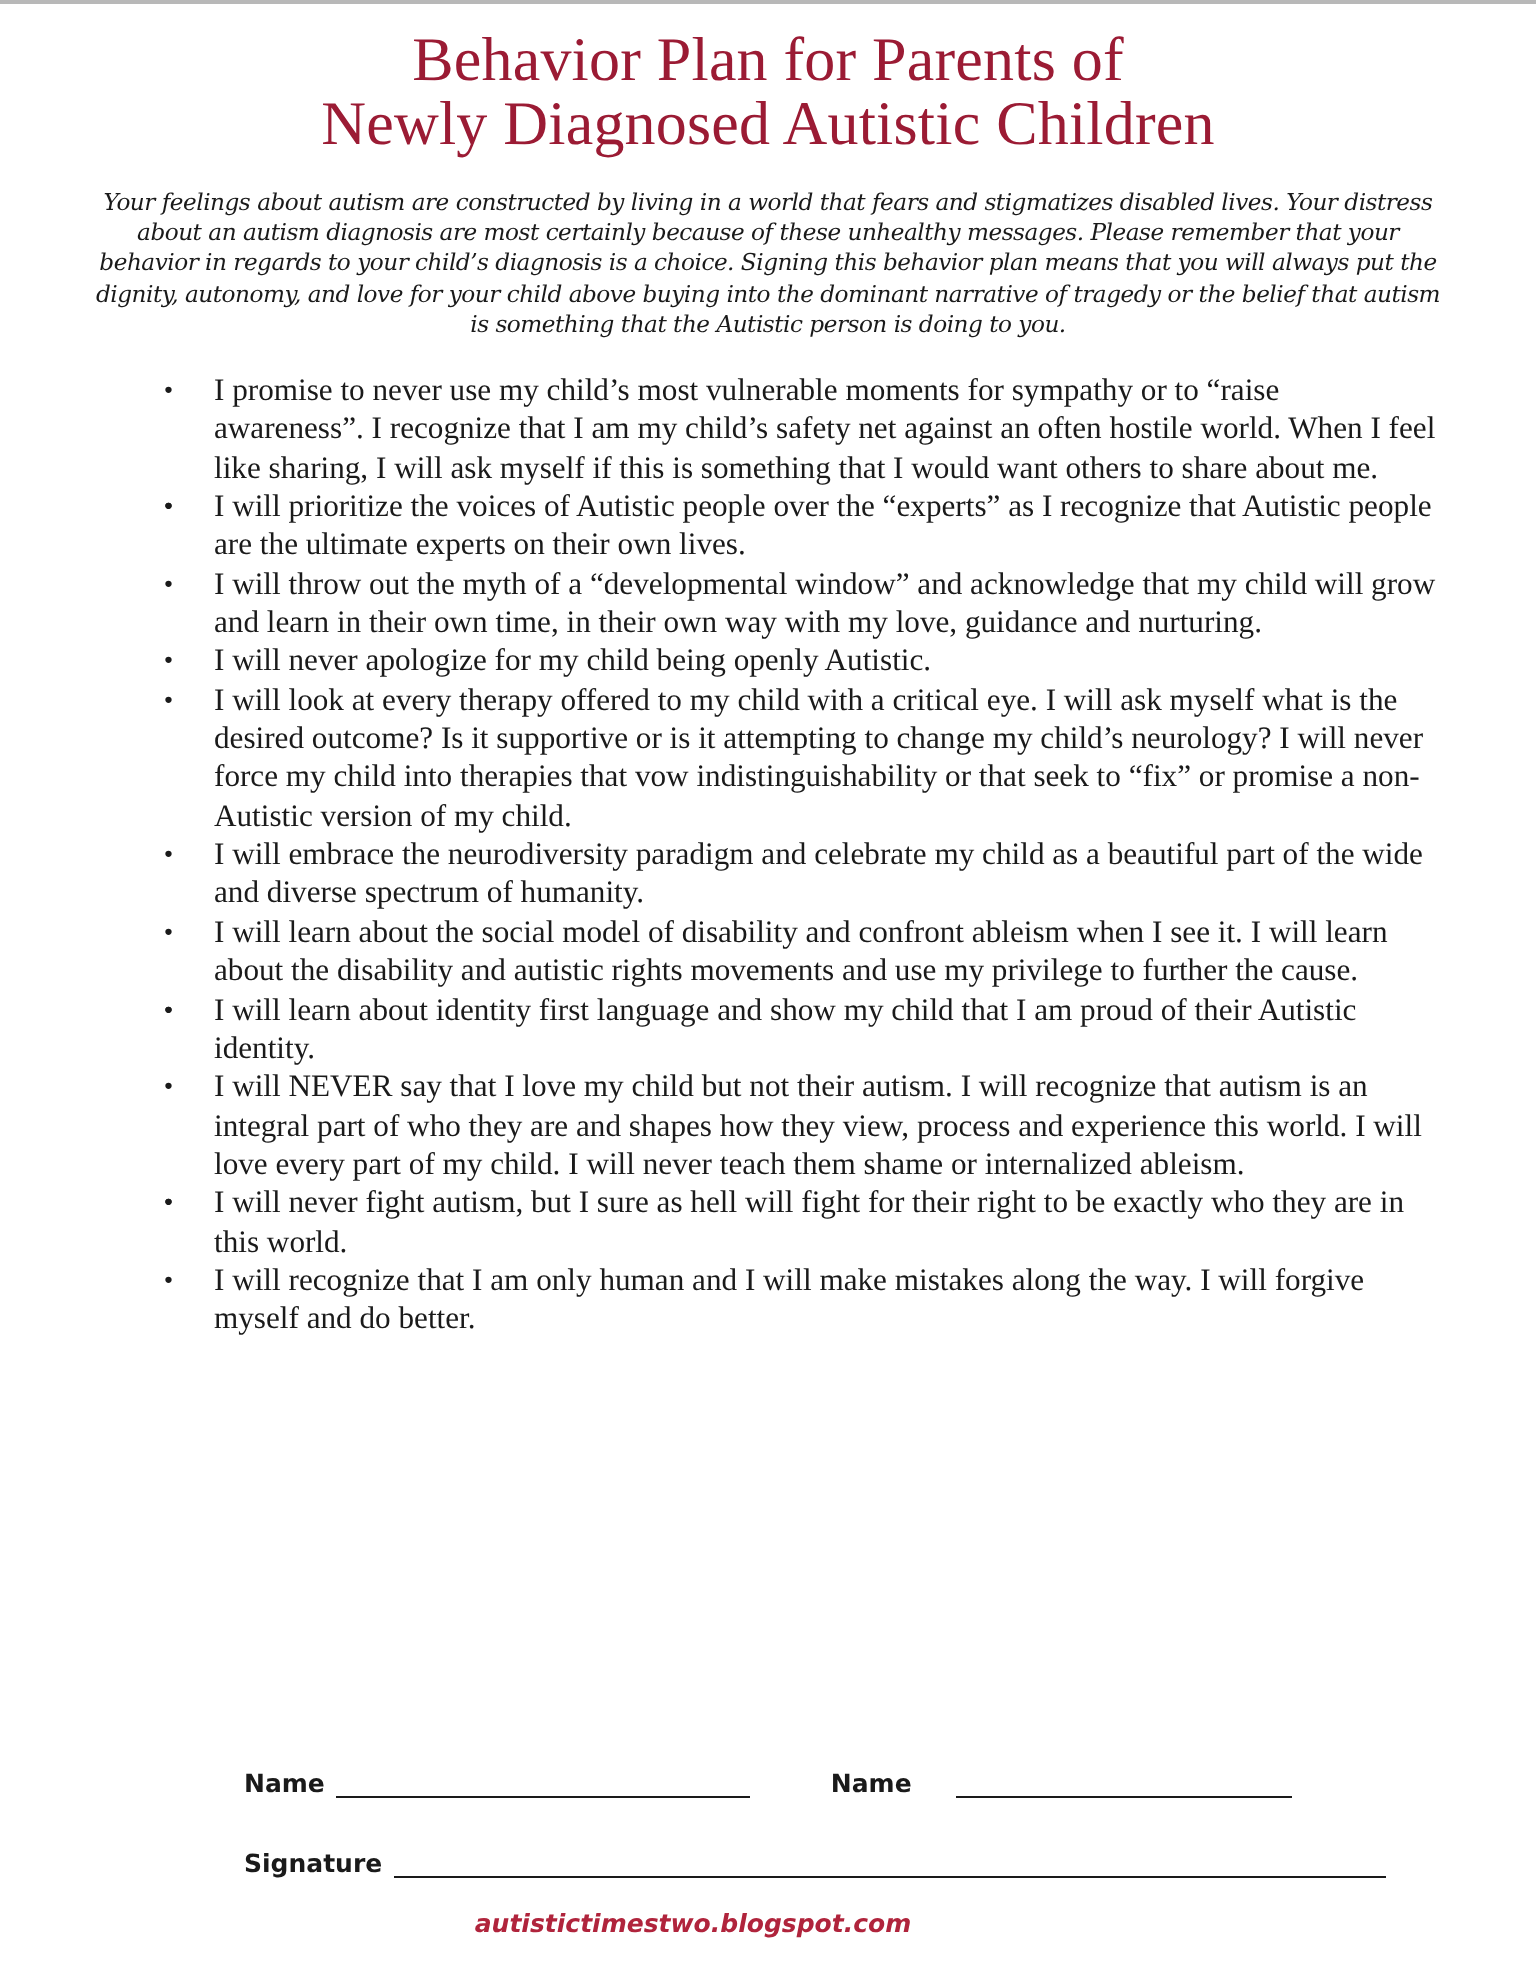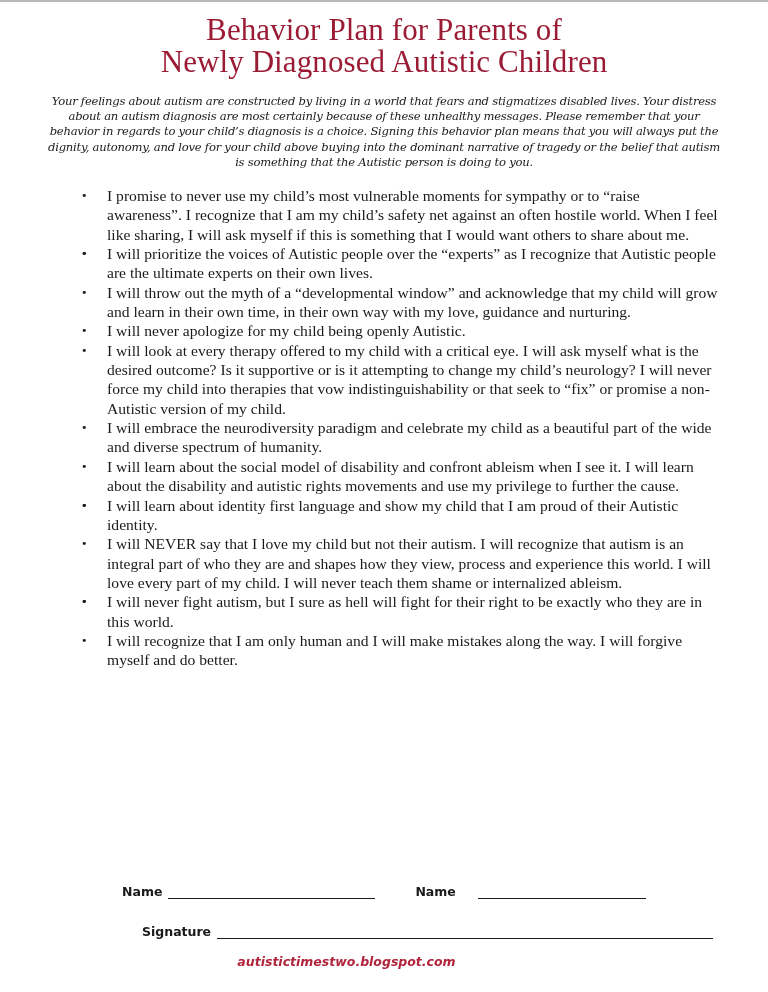--- a/index.html
+++ b/index.html
@@ -87,21 +87,21 @@
       color: #1a1a1a;
     }
     .sig-row {
       position: absolute;
       left: 13px;
       white-space: nowrap;
       display: flex;
       align-items: flex-end;
     }
     .sig-row.row1 { top: 0; }
-    .sig-row.row2 { top: 40px; margin-left: 20px; }
+    .sig-row.row2 { top: 40px; }
     .field-label { display: inline-block; }
     .field-line {
       display: inline-block;
       border-bottom: 1.2px solid #1a1a1a;
       height: 12px;
       margin-left: 6px;
     }
     .name-line { width: 207px; }
     .date-label { margin-left: 40px; }
     .date-line { width: 168px; margin-left: 22px; }

